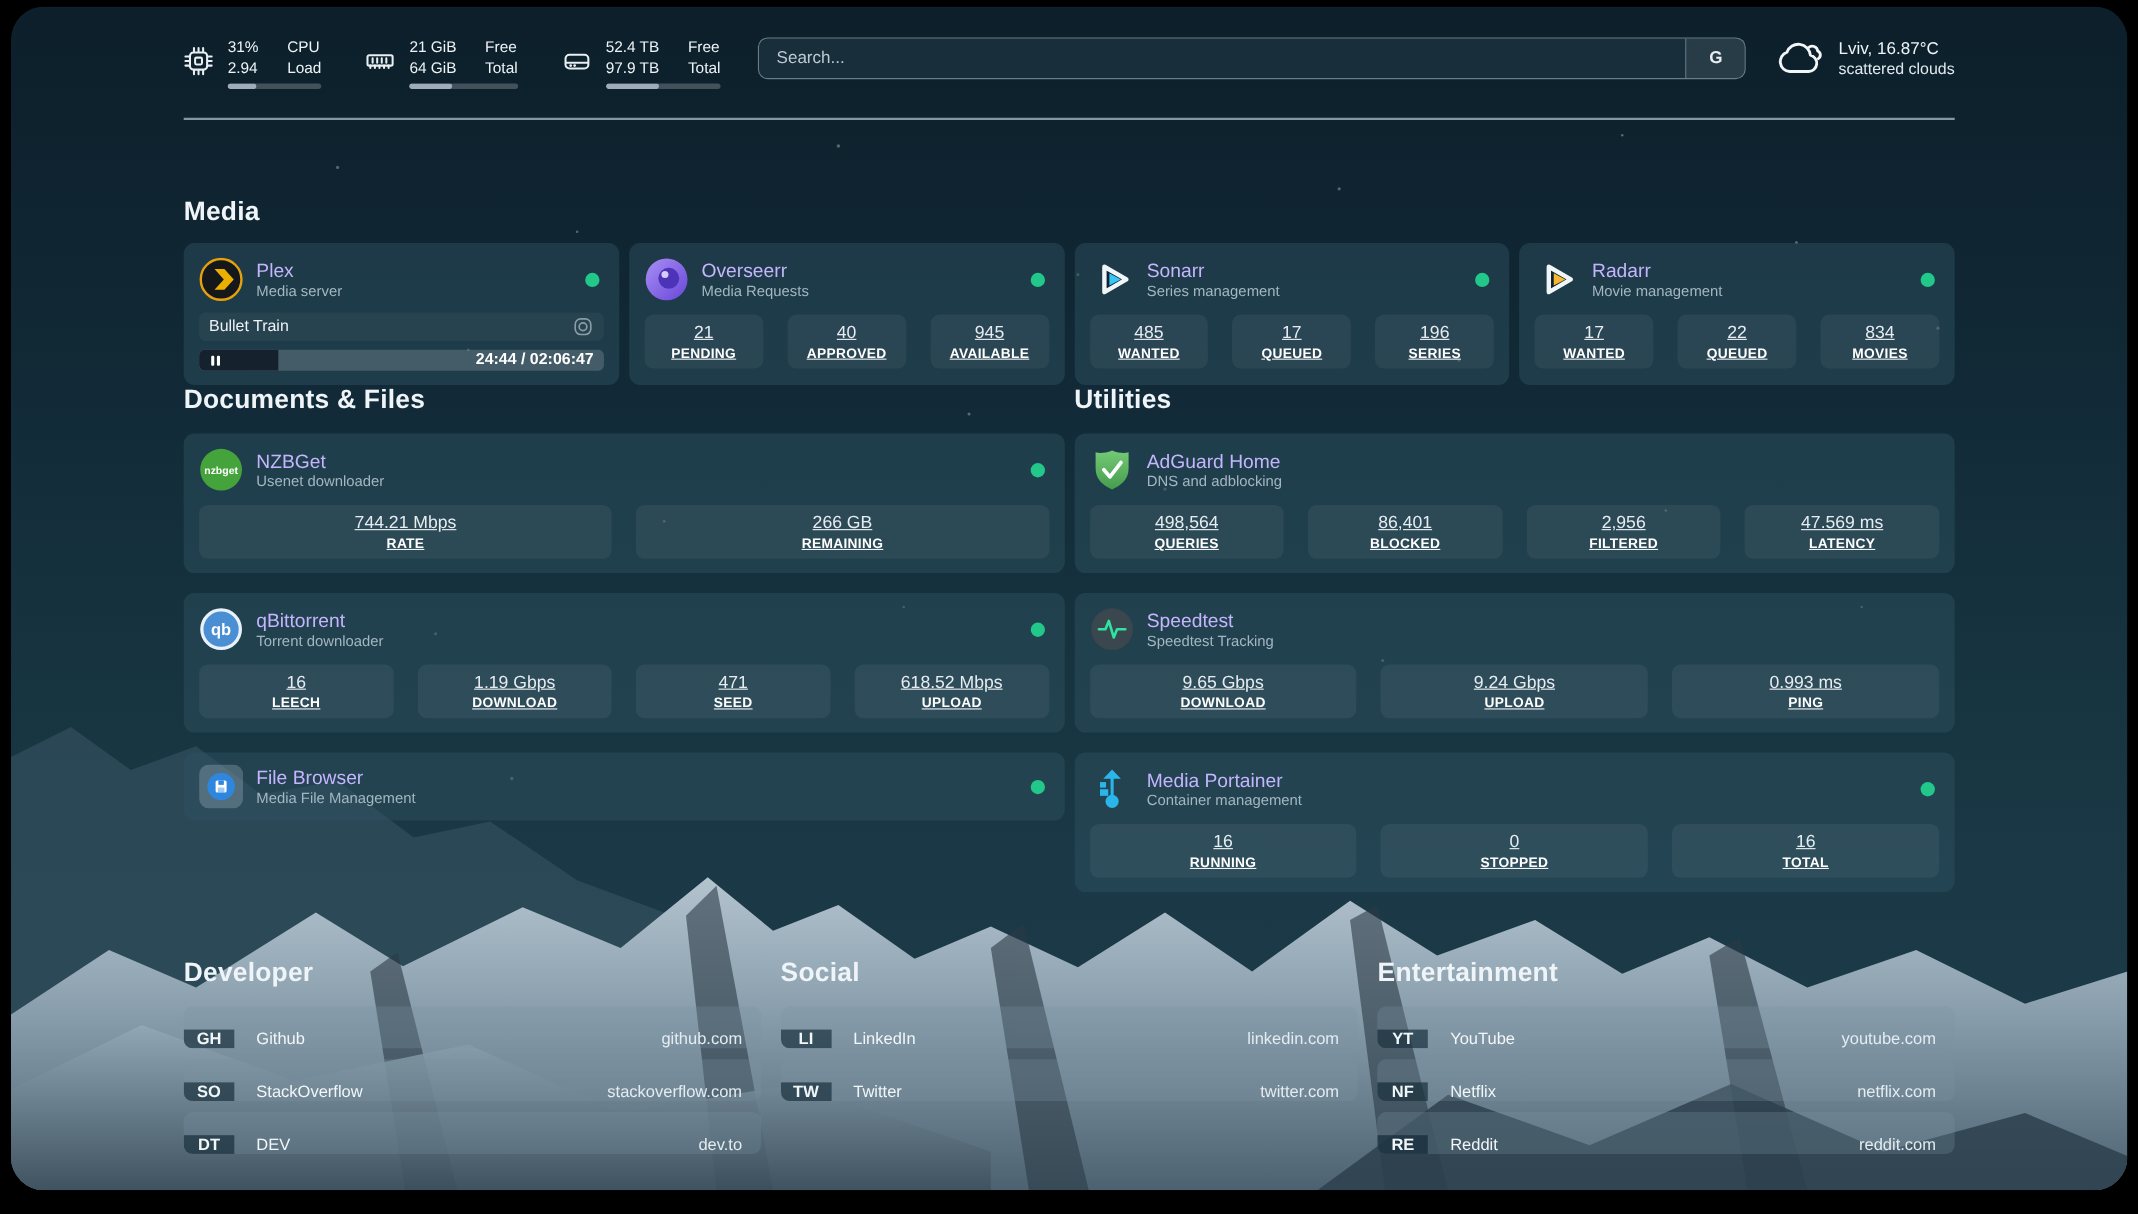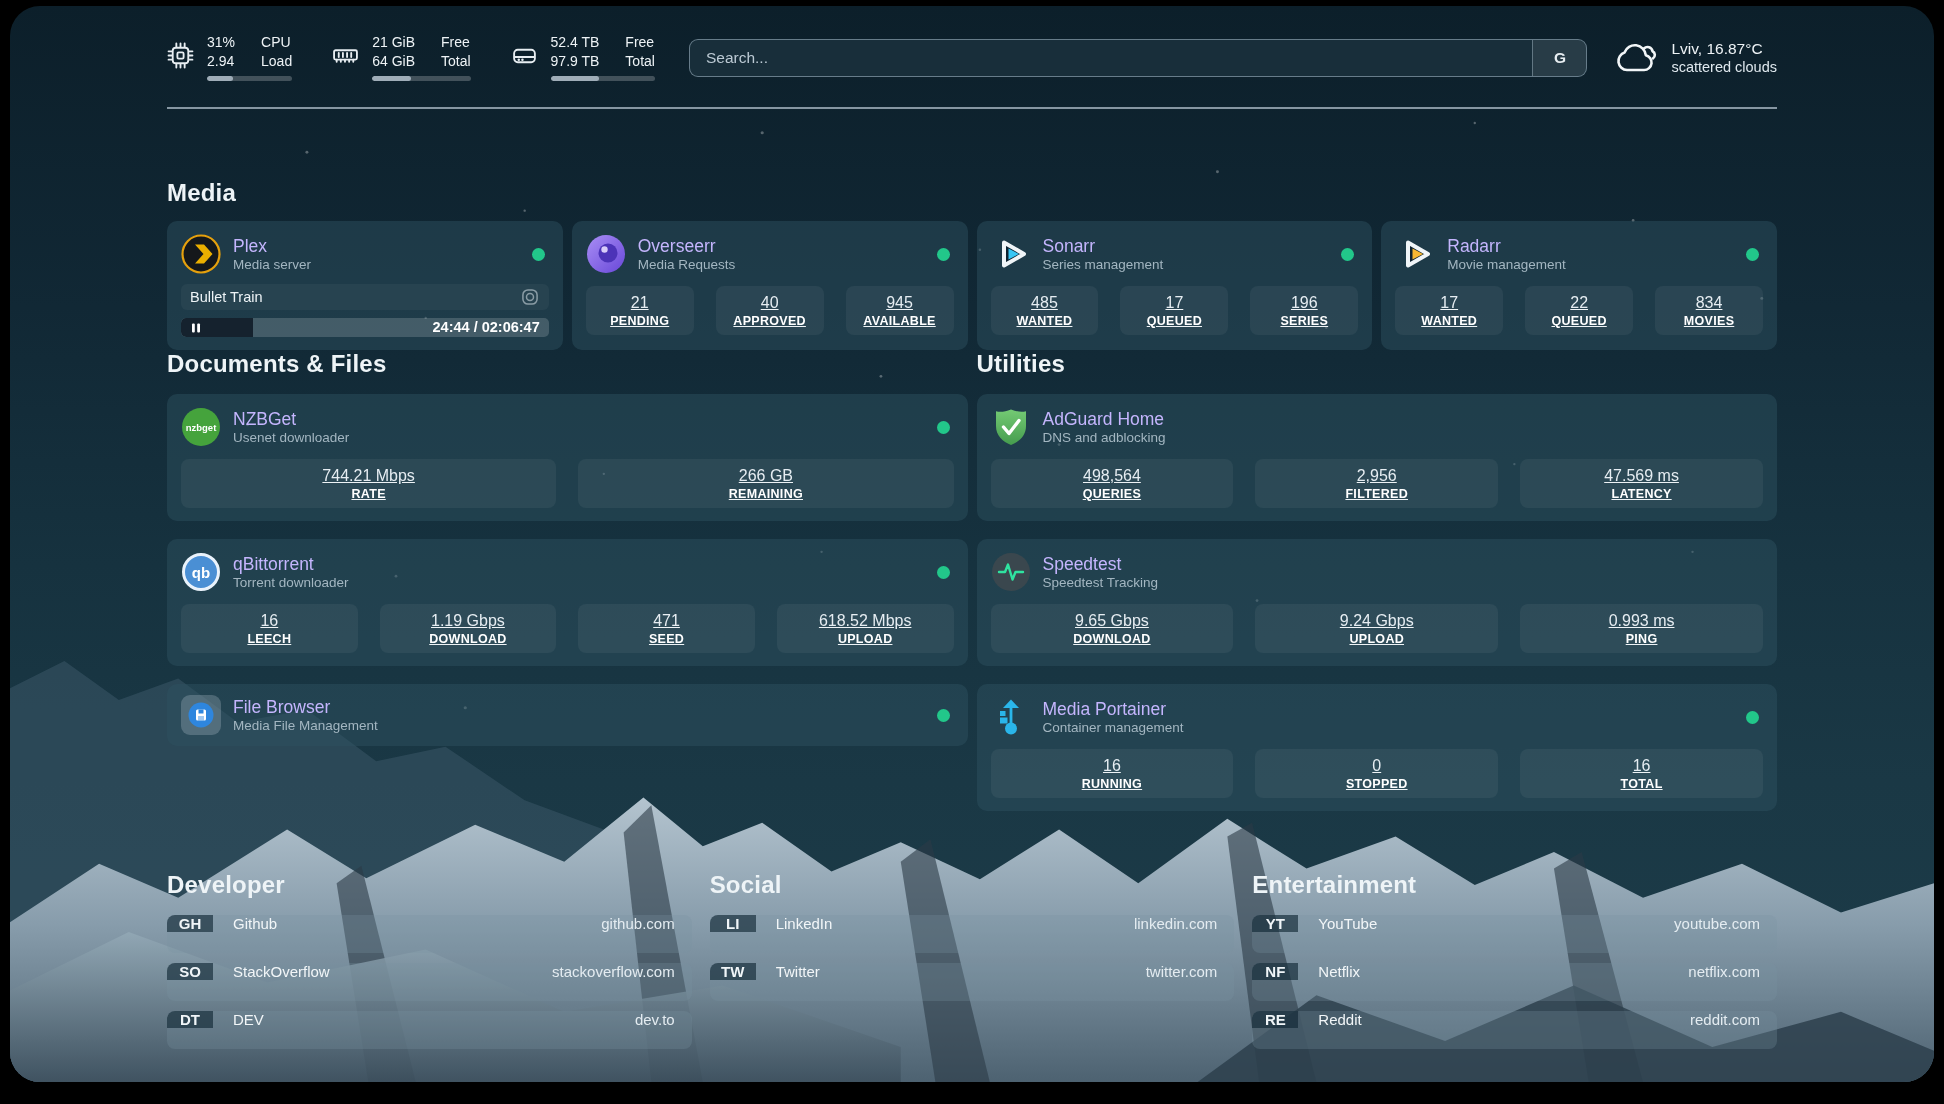--- a/index.html
+++ b/index.html
@@ -6,21 +6,21 @@
   html,body { width:1944px; height:1104px; background:#000; overflow:hidden;
     font-family:"Liberation Sans","DejaVu Sans",sans-serif; color:#eef3f6; }
   .dashboard { position:absolute; left:10px; top:6px; width:1924px; height:1076px;
     border-radius:30px; overflow:hidden; }
   .sky { position:absolute; inset:0;
     background:linear-gradient(180deg,#0c1f2a 0%,#112835 28%,#16323f 52%,#1a3845 72%,#1d3c49 100%); }
   .mountains { position:absolute; inset:0; width:100%; height:100%; }
   .content { position:relative; height:100%; padding:0 157px; }
 
   
-  .topbar { display:flex; align-items:center; padding-top:28px; }
+  .topbar { display:flex; align-items:flex-start; padding-top:28px; }
   .widgets { display:flex; gap:40px; align-items:center; }
   .top-widget { display:flex; gap:13px; align-items:flex-start; }
   .tw-icon { margin-top:8px; }
   .tw-rows { display:flex; gap:26px; }
   .tw-col { display:flex; flex-direction:column; gap:2px; font-size:14px; line-height:17px; color:#eef3f6; }
   .tw-bar { height:5px; margin-top:6px; border-radius:3px; background:rgba(255,255,255,0.22); overflow:hidden; }
   .tw-fill { height:100%; border-radius:3px; background:#9fadb8; }
   .searchbox { flex:1; display:flex; align-items:stretch; margin:0 28px 0 34px; height:38px;
     border:1.5px solid rgba(168,190,204,0.55); border-radius:9px; background:rgba(30,53,66,0.65); overflow:hidden; }
   .searchbox input { flex:1; background:transparent; border:none; outline:none; color:#c4b5fd;
@@ -65,21 +65,21 @@
   .np-cam { opacity:.55; cursor:pointer; display:flex; }
   .progress-row { position:relative; margin-top:8px; height:19px; border-radius:5px;
     background:rgba(255,255,255,0.17); overflow:hidden;text-align:center; }
   .progress-fill { position:absolute; left:0; top:0; bottom:0; background:#15222e;
     border-radius:5px 0 0 5px; display:flex; align-items:center; padding-left:9px; }
   .progress-time { position:absolute; right:9px; top:0; line-height:19px; font-size:14.5px; font-weight:700; color:#fff; }
 
   
   .three-col { display:grid; grid-template-columns:1fr 1fr 1fr; gap:18px; margin-top:60px; }
   .bm-rows { display:flex; flex-direction:column; gap:10px; }
-  .bm-row { display:flex; align-items:flex-start; height:38px; border-radius:8px; overflow:hidden;
+  .bm-row { display:flex; align-items:flex-end; height:38px; border-radius:8px; overflow:hidden;
     background:rgba(122,147,162,0.28); cursor:pointer; }
   .bm-abbr { width:46px; flex:0 0 46px; background:rgba(13,35,49,0.62); display:flex; align-items:center;
     justify-content:center; font-size:15px; font-weight:700; color:#f0f5f8; }
   .bm-name { flex:1; display:flex; align-items:center; padding-left:20px; font-size:15px; color:#f2f6f8; }
   .bm-url { display:flex; align-items:center; padding-right:17px; font-size:15px; color:#e4ecf1; }
 
   svg text { font-family:"Liberation Sans","DejaVu Sans",sans-serif; }
 </style>
 </head>
 <body>
@@ -465,20 +465,24 @@
               <span class="app-title">AdGuard Home</span>
               <span class="app-sub">DNS and adblocking</span>
             </div>
           </div>
           <div class="stat-row">
             <div class="stat-box">
               <div class="stat-value">498,564</div>
               <div class="stat-label">QUERIES</div>
             </div>
             <div class="stat-box">
+              <div class="stat-value">86,401</div>
+              <div class="stat-label">BLOCKED</div>
+            </div>
+            <div class="stat-box">
               <div class="stat-value">2,956</div>
               <div class="stat-label">FILTERED</div>
             </div>
             <div class="stat-box">
               <div class="stat-value">47.569 ms</div>
               <div class="stat-label">LATENCY</div>
             </div>
           </div>
         </div>
 

